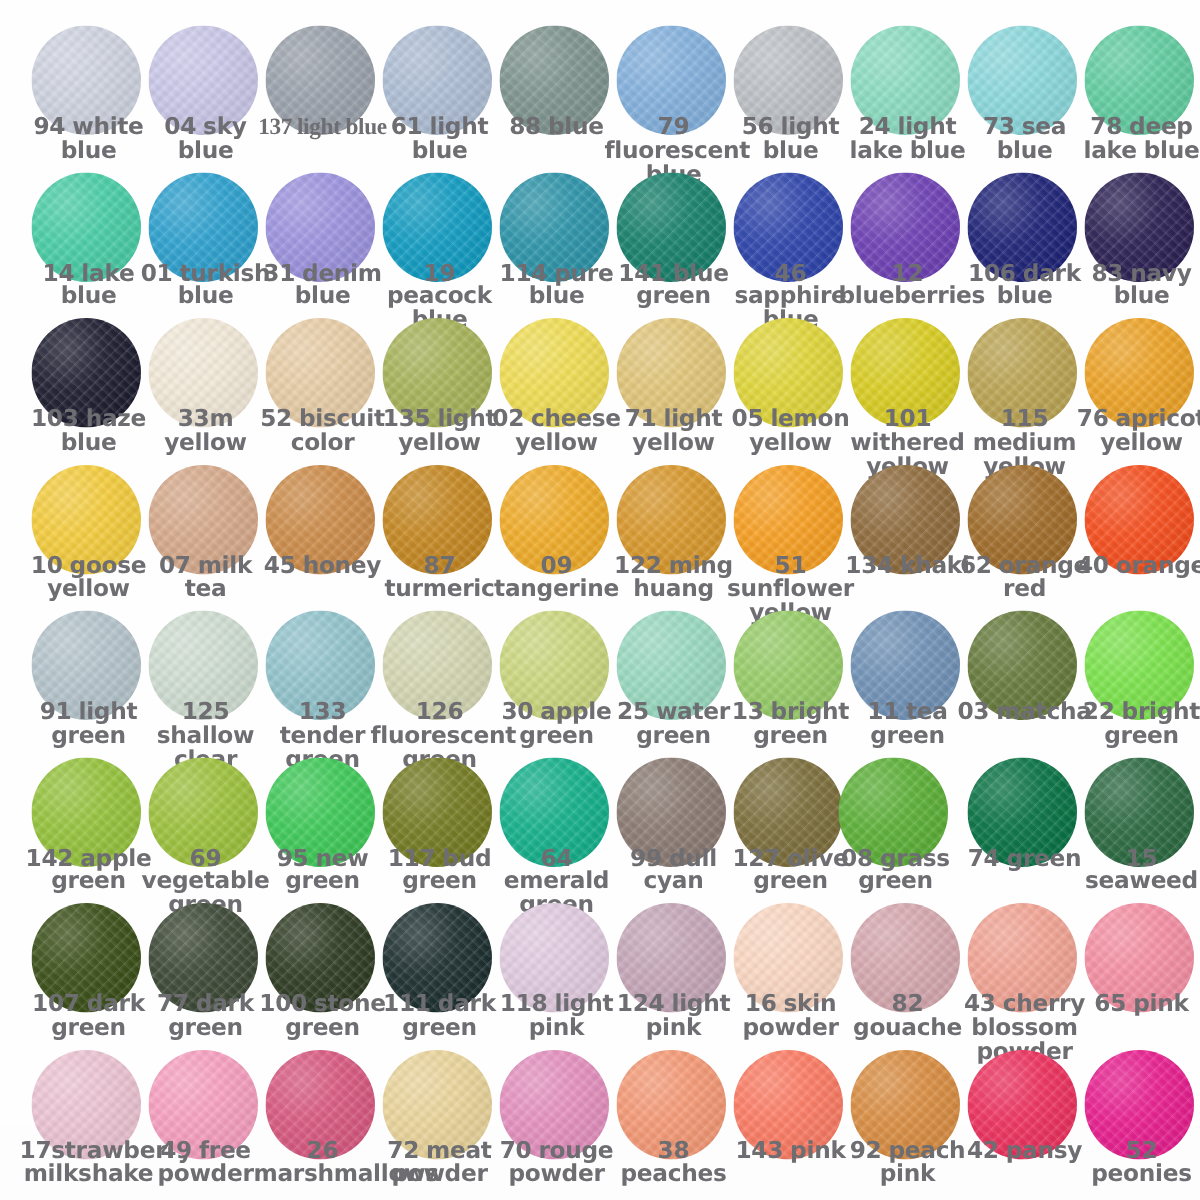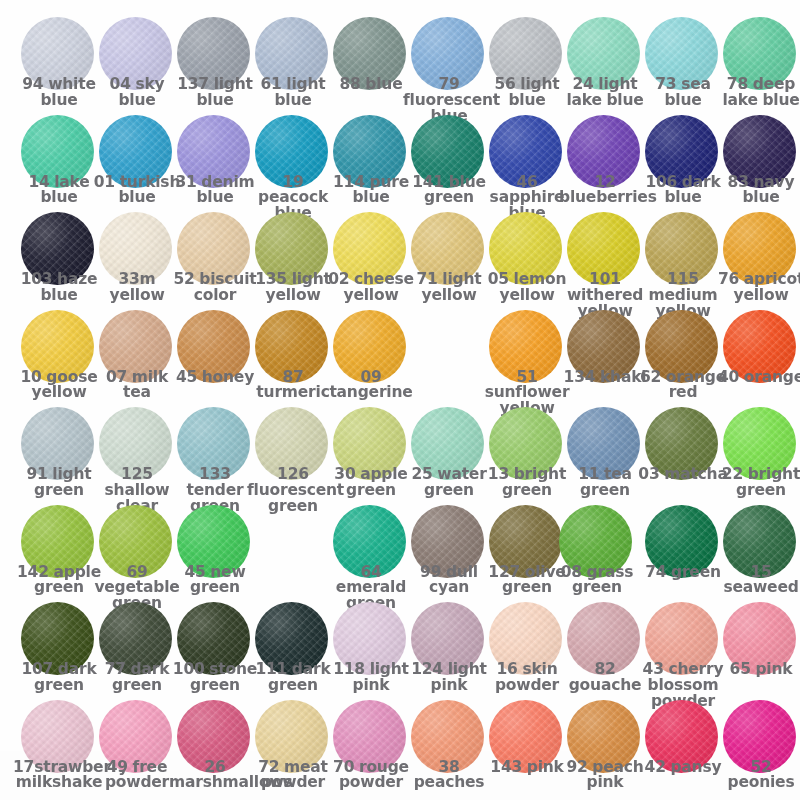--- a/index.html
+++ b/index.html
@@ -74,21 +74,21 @@
 
 <div id="chart">
     <div class="swatch-cell" style="left: 20px; top: 17px;">
       <div class="swatch-dot" style="background-color: rgb(206, 211, 224);"></div>
       <div class="swatch-label">94 white blue</div>
     </div>
     <div class="swatch-cell" style="left: 98px; top: 17px;">
       <div class="swatch-dot" style="background-color: rgb(201, 199, 232);"></div>
       <div class="swatch-label">04 sky blue</div>
     </div>
-    <div class="swatch-cell" style="left: 176px; top: 17px;">
+    <div class="swatch-cell" style="left: 176px; top: 17px; font-family: Liberation Serif, serif;">
       <div class="swatch-dot" style="background-color: rgb(154, 161, 171);"></div>
       <div class="swatch-label">137 light blue</div>
     </div>
     <div class="swatch-cell" style="left: 254px; top: 17px;">
       <div class="swatch-dot" style="background-color: rgb(173, 189, 212);"></div>
       <div class="swatch-label">61 light blue</div>
     </div>
     <div class="swatch-cell" style="left: 332px; top: 17px;">
       <div class="swatch-dot" style="background-color: rgb(125, 147, 141);"></div>
       <div class="swatch-label">88 blue</div>
@@ -206,20 +206,24 @@
       <div class="swatch-label">45 honey</div>
     </div>
     <div class="swatch-cell" style="left: 254px; top: 309.5px;">
       <div class="swatch-dot" style="background-color: rgb(196, 134, 31);"></div>
       <div class="swatch-label">87 turmeric</div>
     </div>
     <div class="swatch-cell" style="left: 332px; top: 309.5px;">
       <div class="swatch-dot" style="background-color: rgb(240, 171, 38);"></div>
       <div class="swatch-label">09 tangerine</div>
     </div>
+    <div class="swatch-cell" style="left: 410px; top: 309.5px;">
+      <div class="swatch-dot" style="background-color: rgb(216, 151, 42);"></div>
+      <div class="swatch-label">122 ming huang</div>
+    </div>
     <div class="swatch-cell" style="left: 488px; top: 309.5px;">
       <div class="swatch-dot" style="background-color: rgb(247, 158, 31);"></div>
       <div class="swatch-label">51 sunflower yellow</div>
     </div>
     <div class="swatch-cell" style="left: 566px; top: 309.5px;">
       <div class="swatch-dot" style="background-color: rgb(142, 106, 59);"></div>
       <div class="swatch-label">134 khaki</div>
     </div>
     <div class="swatch-cell" style="left: 644px; top: 309.5px;">
       <div class="swatch-dot" style="background-color: rgb(159, 107, 40);"></div>
@@ -272,21 +276,25 @@
     <div class="swatch-cell" style="left: 20px; top: 504.5px;">
       <div class="swatch-dot" style="background-color: rgb(148, 194, 58);"></div>
       <div class="swatch-label">142 apple green</div>
     </div>
     <div class="swatch-cell" style="left: 98px; top: 504.5px;">
       <div class="swatch-dot" style="background-color: rgb(156, 193, 59);"></div>
       <div class="swatch-label">69 vegetable green</div>
     </div>
     <div class="swatch-cell" style="left: 176px; top: 504.5px;">
       <div class="swatch-dot" style="background-color: rgb(60, 201, 86);"></div>
-      <div class="swatch-label">45 new green</div>
+      <div class="swatch-label">95 new green</div>
+    </div>
+    <div class="swatch-cell" style="left: 254px; top: 504.5px;">
+      <div class="swatch-dot" style="background-color: rgb(115, 122, 32);"></div>
+      <div class="swatch-label">117 bud green</div>
     </div>
     <div class="swatch-cell" style="left: 332px; top: 504.5px;">
       <div class="swatch-dot" style="background-color: rgb(18, 176, 138);"></div>
       <div class="swatch-label">64 emerald green</div>
     </div>
     <div class="swatch-cell" style="left: 410px; top: 504.5px;">
       <div class="swatch-dot" style="background-color: rgb(138, 122, 114);"></div>
       <div class="swatch-label">99 dull cyan</div>
     </div>
     <div class="swatch-cell" style="left: 488px; top: 504.5px;">

